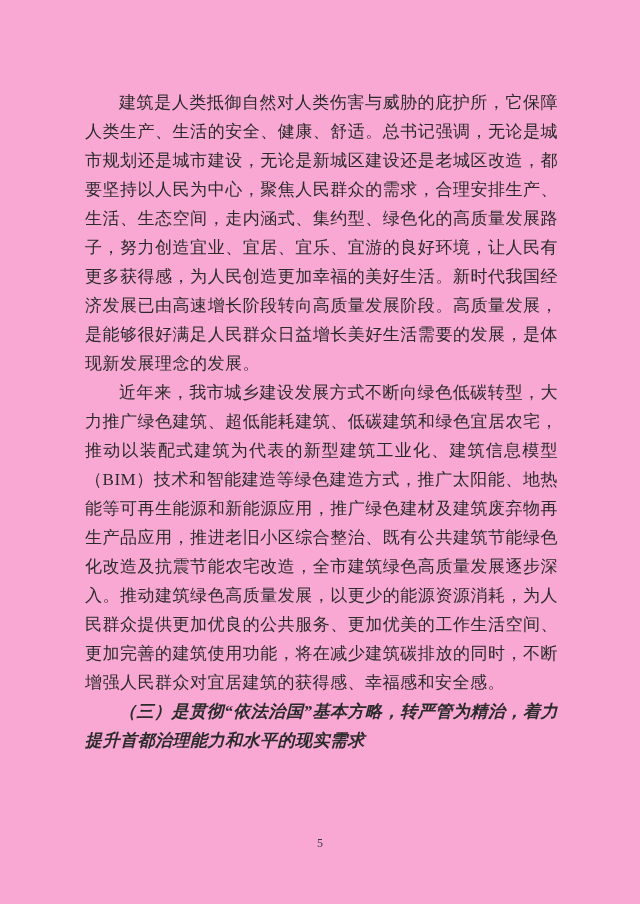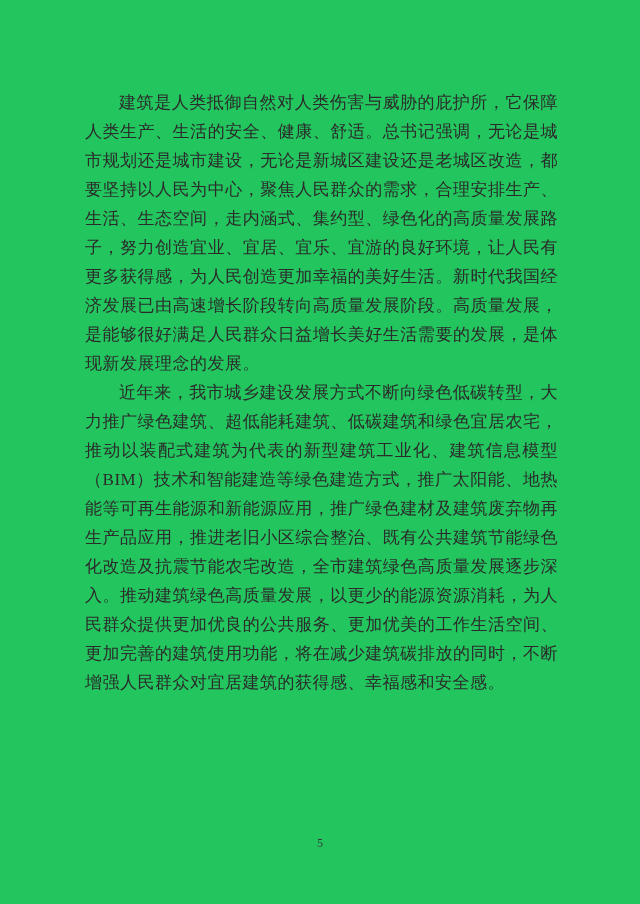--- a/index.html
+++ b/index.html
@@ -4,21 +4,21 @@
 <style>
   html, body {
     margin: 0;
     padding: 0;
     background: #ffffff;
   }
   .page {
     position: relative;
     width: 640px;
     height: 904px;
-    background: #22c55e;
+    background: #f9a8d4;
     overflow: hidden;
     font-family: "Liberation Serif", "DejaVu Serif", serif;
     color: #2b2b2b;
   }
   .body-text {
     position: absolute;
     left: 85px;
     top: 88px;
     width: 473px;
   }
@@ -45,15 +45,16 @@
     color: #3a3a3a;
   }
 </style>
 </head>
 <body>
 
 <div class="page">
   <div class="body-text">
     <p>建筑是人类抵御自然对人类伤害与威胁的庇护所，它保障人类生产、生活的安全、健康、舒适。总书记强调，无论是城市规划还是城市建设，无论是新城区建设还是老城区改造，都要坚持以人民为中心，聚焦人民群众的需求，合理安排生产、生活、生态空间，走内涵式、集约型、绿色化的高质量发展路子，努力创造宜业、宜居、宜乐、宜游的良好环境，让人民有更多获得感，为人民创造更加幸福的美好生活。新时代我国经济发展已由高速增长阶段转向高质量发展阶段。高质量发展，是能够很好满足人民群众日益增长美好生活需要的发展，是体现新发展理念的发展。</p>
     <p>近年来，我市城乡建设发展方式不断向绿色低碳转型，大力推广绿色建筑、超低能耗建筑、低碳建筑和绿色宜居农宅，推动以装配式建筑为代表的新型建筑工业化、建筑信息模型（BIM）技术和智能建造等绿色建造方式，推广太阳能、地热能等可再生能源和新能源应用，推广绿色建材及建筑废弃物再生产品应用，推进老旧小区综合整治、既有公共建筑节能绿色化改造及抗震节能农宅改造，全市建筑绿色高质量发展逐步深入。推动建筑绿色高质量发展，以更少的能源资源消耗，为人民群众提供更加优良的公共服务、更加优美的工作生活空间、更加完善的建筑使用功能，将在减少建筑碳排放的同时，不断增强人民群众对宜居建筑的获得感、幸福感和安全感。</p>
+    <p class="heading">（三）是贯彻“依法治国”基本方略，转严管为精治，着力提升首都治理能力和水平的现实需求</p>
   </div>
   <div class="page-footer">5</div>
 </div>
 
 </body></html>

